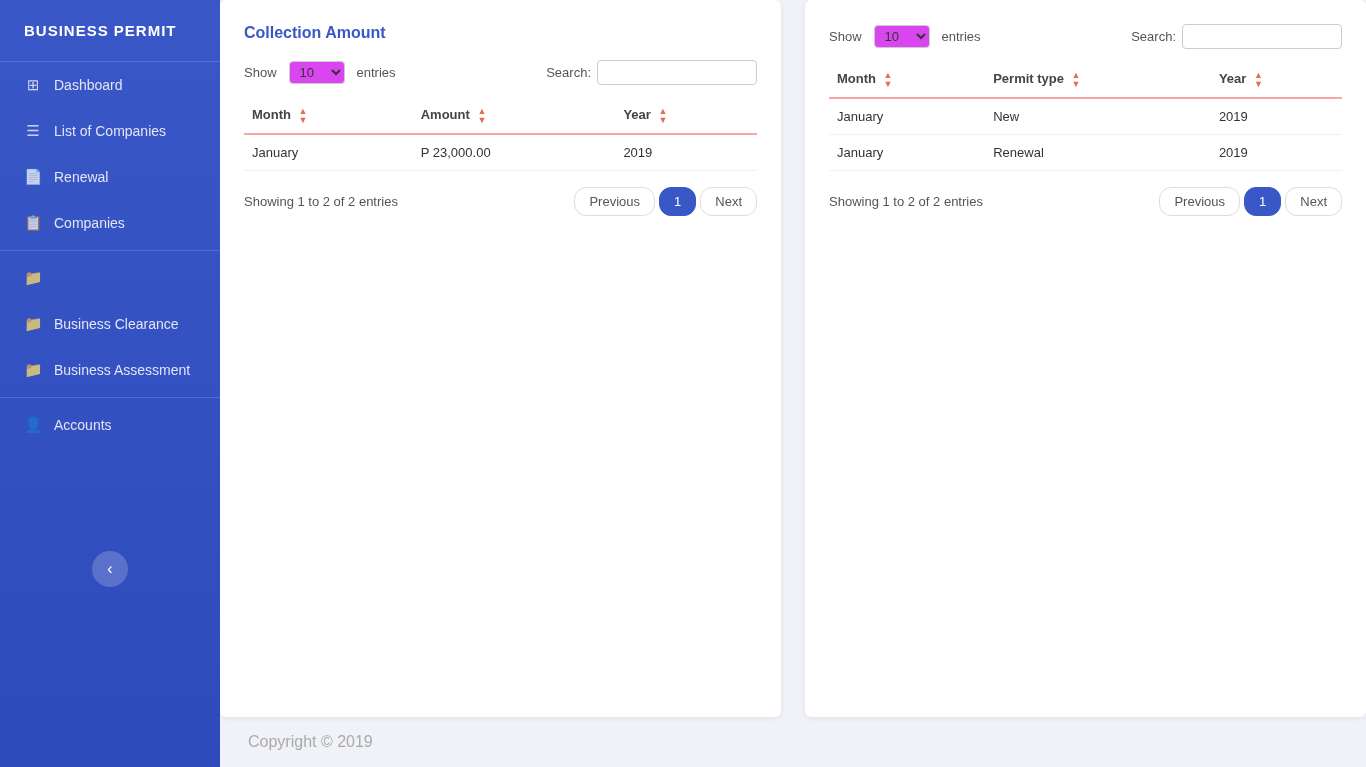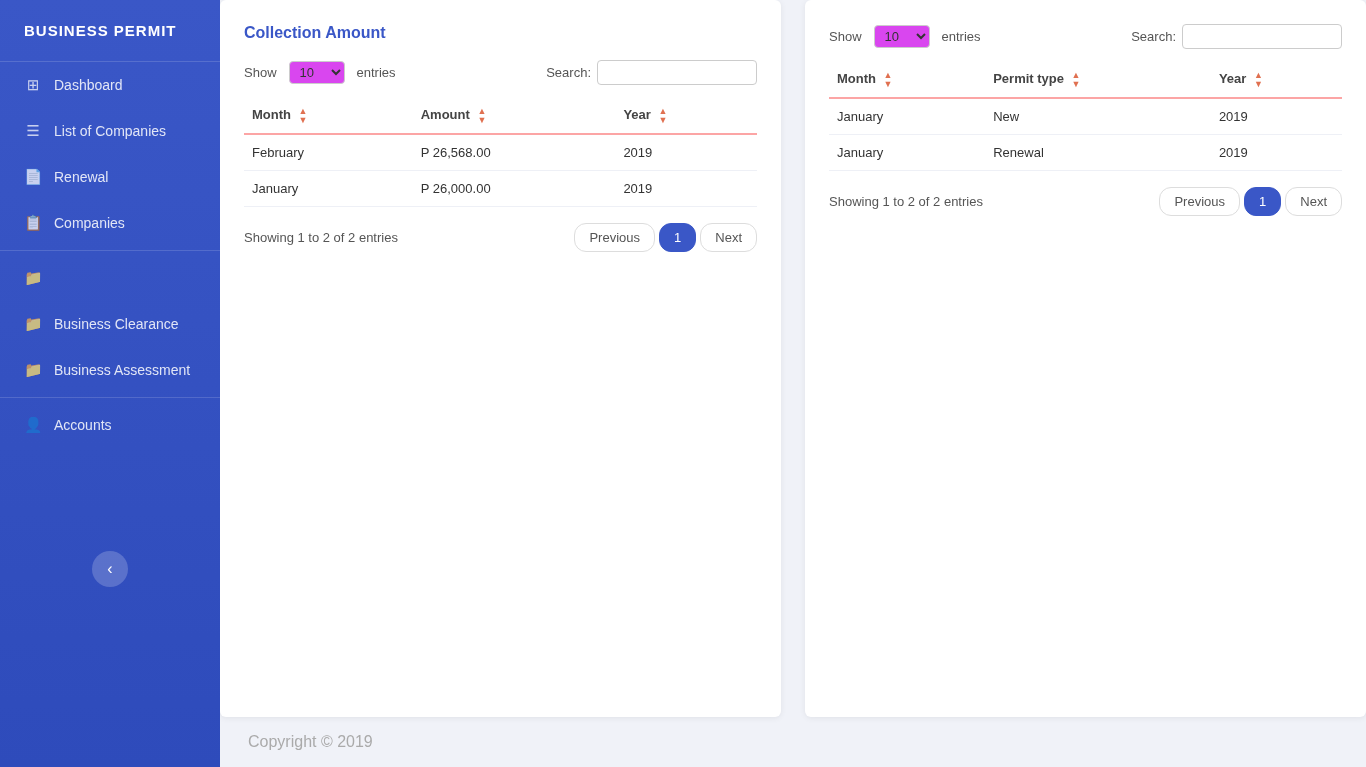--- a/index.html
+++ b/index.html
@@ -310,28 +310,23 @@
               <th>
                 Year
                 <span class="sort-icons sort-neutral">
                     <span>▲</span>
                     <span>▼</span>
                   </span>
               </th>
             </tr>
           </thead>
           <tbody id="collection-tbody">
-          <tr>
-      <td>February</td>
-      <td>P 26,568.00</td>
-      <td>2019</td>
-    </tr>
               <tr>
       <td>January</td>
-      <td>P 26,000.00</td>
+      <td>P 23,000.00</td>
       <td>2019</td>
     </tr>
             </tbody>
         </table>
 
         <div class="pagination-row">
           <span>Showing 1 to 2 of 2 entries</span>
           <div class="pagination-btns">
             <button class="pg-btn">Previous</button>
             <button class="pg-btn active">1</button>

